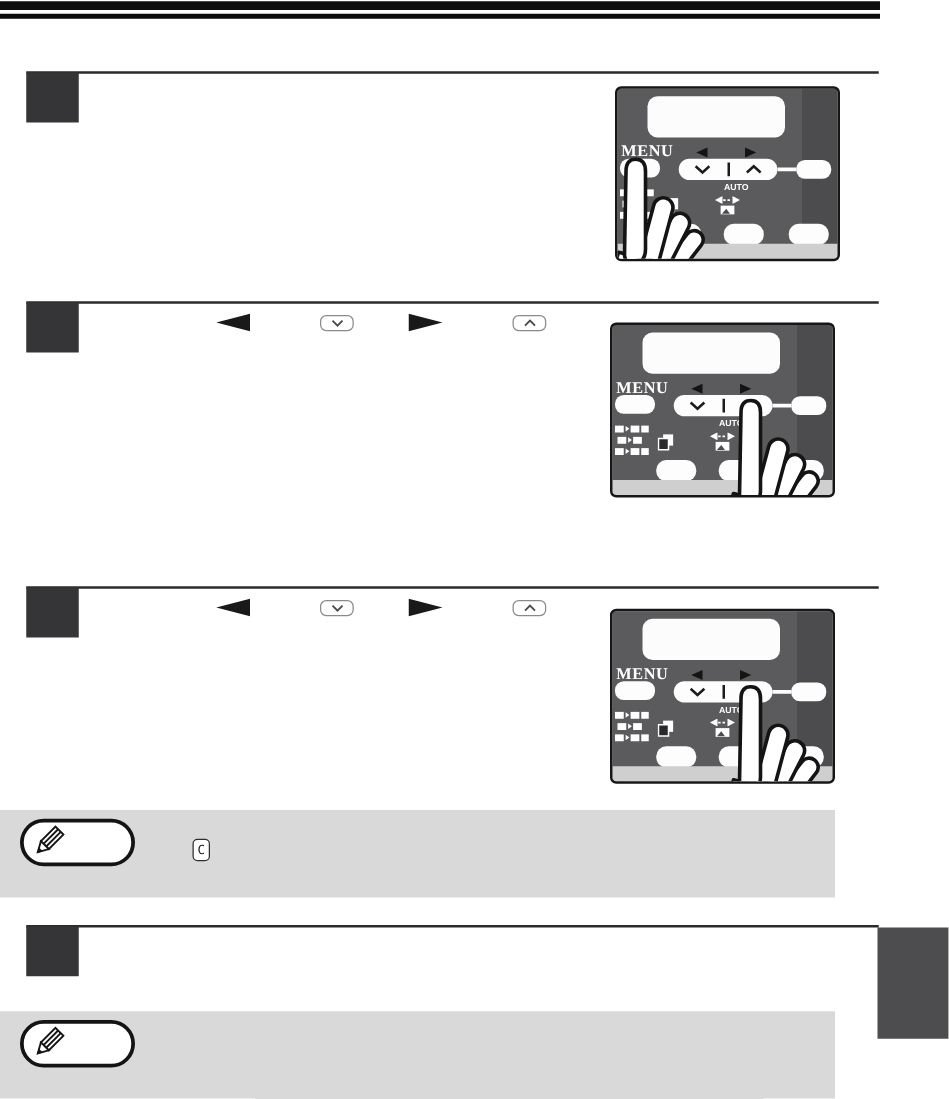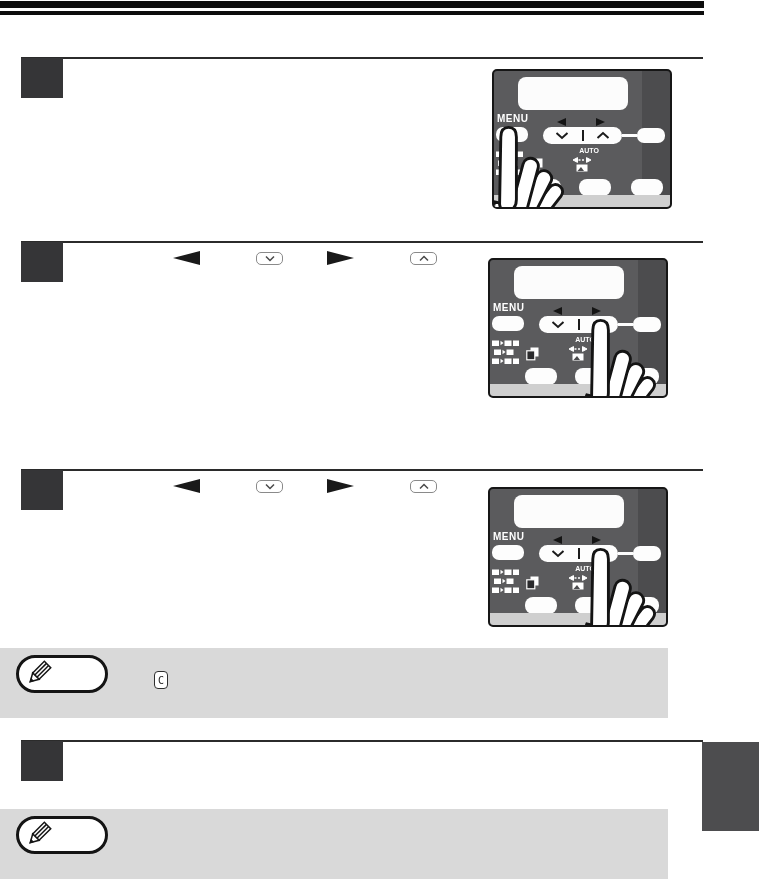--- a/index.html
+++ b/index.html
@@ -21,21 +21,21 @@
   .tri-right{border-left:27px solid #191919;}
   .key-btn{position:absolute;width:27px;height:13px;background:#fff;border:1px solid #8a8a8a;
            border-radius:5px;display:flex;align-items:center;justify-content:center;box-sizing:border-box;}
 
   
   .panel-slot{position:absolute;width:180px;height:140px;}
   .panel{position:relative;width:176px;height:136px;border:2px solid #161616;border-radius:5px;
          overflow:hidden;background:linear-gradient(90deg,#5b5b5d 0,#5b5b5d 148px,#4c4c4e 148px);}
   .panel *{position:absolute;}
   .lcd{left:24px;top:6px;width:110px;height:33px;background:#fcfcfc;border-radius:8px;}
-  .menu-label{left:3px;top:42px;color:#fff;font-size:10px;font-weight:bold;letter-spacing:.5px;}
+  .menu-label{left:3px;top:42px;color:#fff;font-size:13px;font-weight:bold;letter-spacing:.5px;font-family:Liberation Serif, serif;}
   .pbtn{background:#fdfdfd;border-radius:8px;}
   .menu-btn{left:2px;top:56px;width:32px;height:15px;border-radius:7px;}
   .ptri{width:0;height:0;border-top:4px solid transparent;border-bottom:4px solid transparent;}
   .ptri-left{left:63px;top:47px;border-right:9px solid #141414;}
   .ptri-right{left:102px;top:47px;border-left:9px solid #141414;}
   .wide-btn{left:49px;top:56px;width:79px;height:17px;border-radius:9px;display:flex;
             align-items:center;justify-content:space-evenly;}
   .wide-btn svg{position:static;}
   .divider{position:static;width:2px;height:11px;background:#1c1c1c;}
   .connector{left:128px;top:63px;width:15px;height:3px;background:#fdfdfd;}

